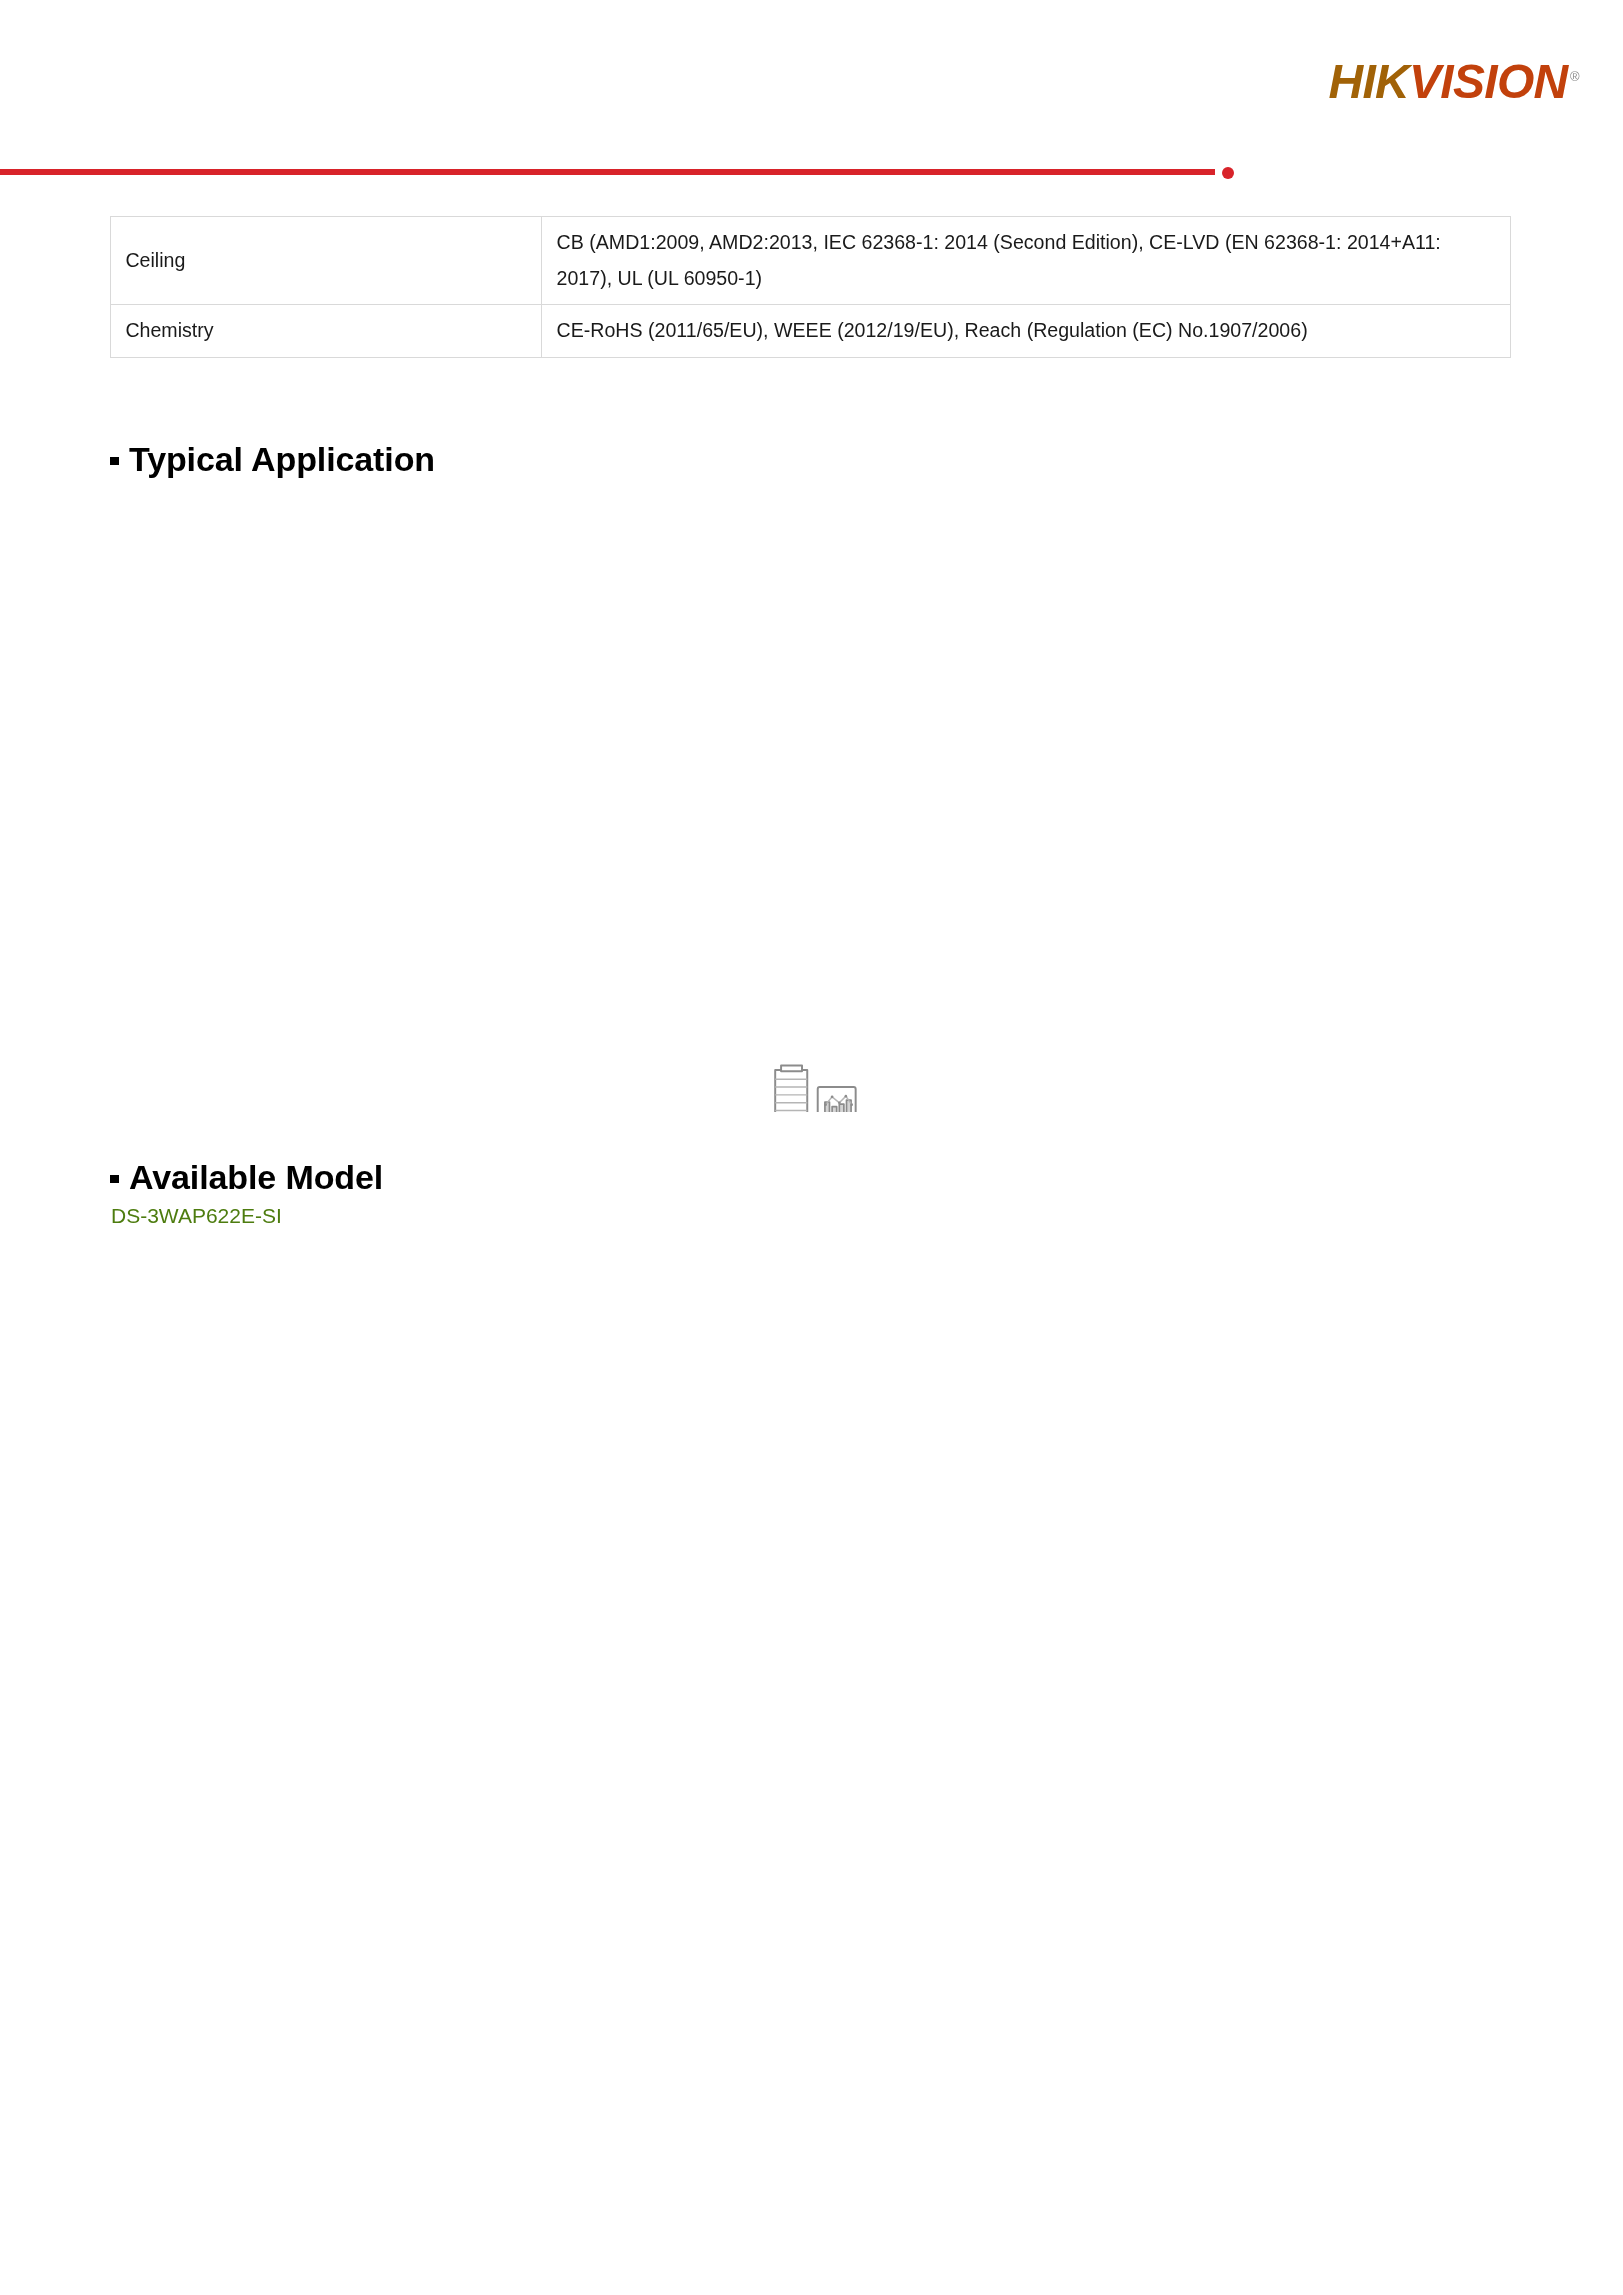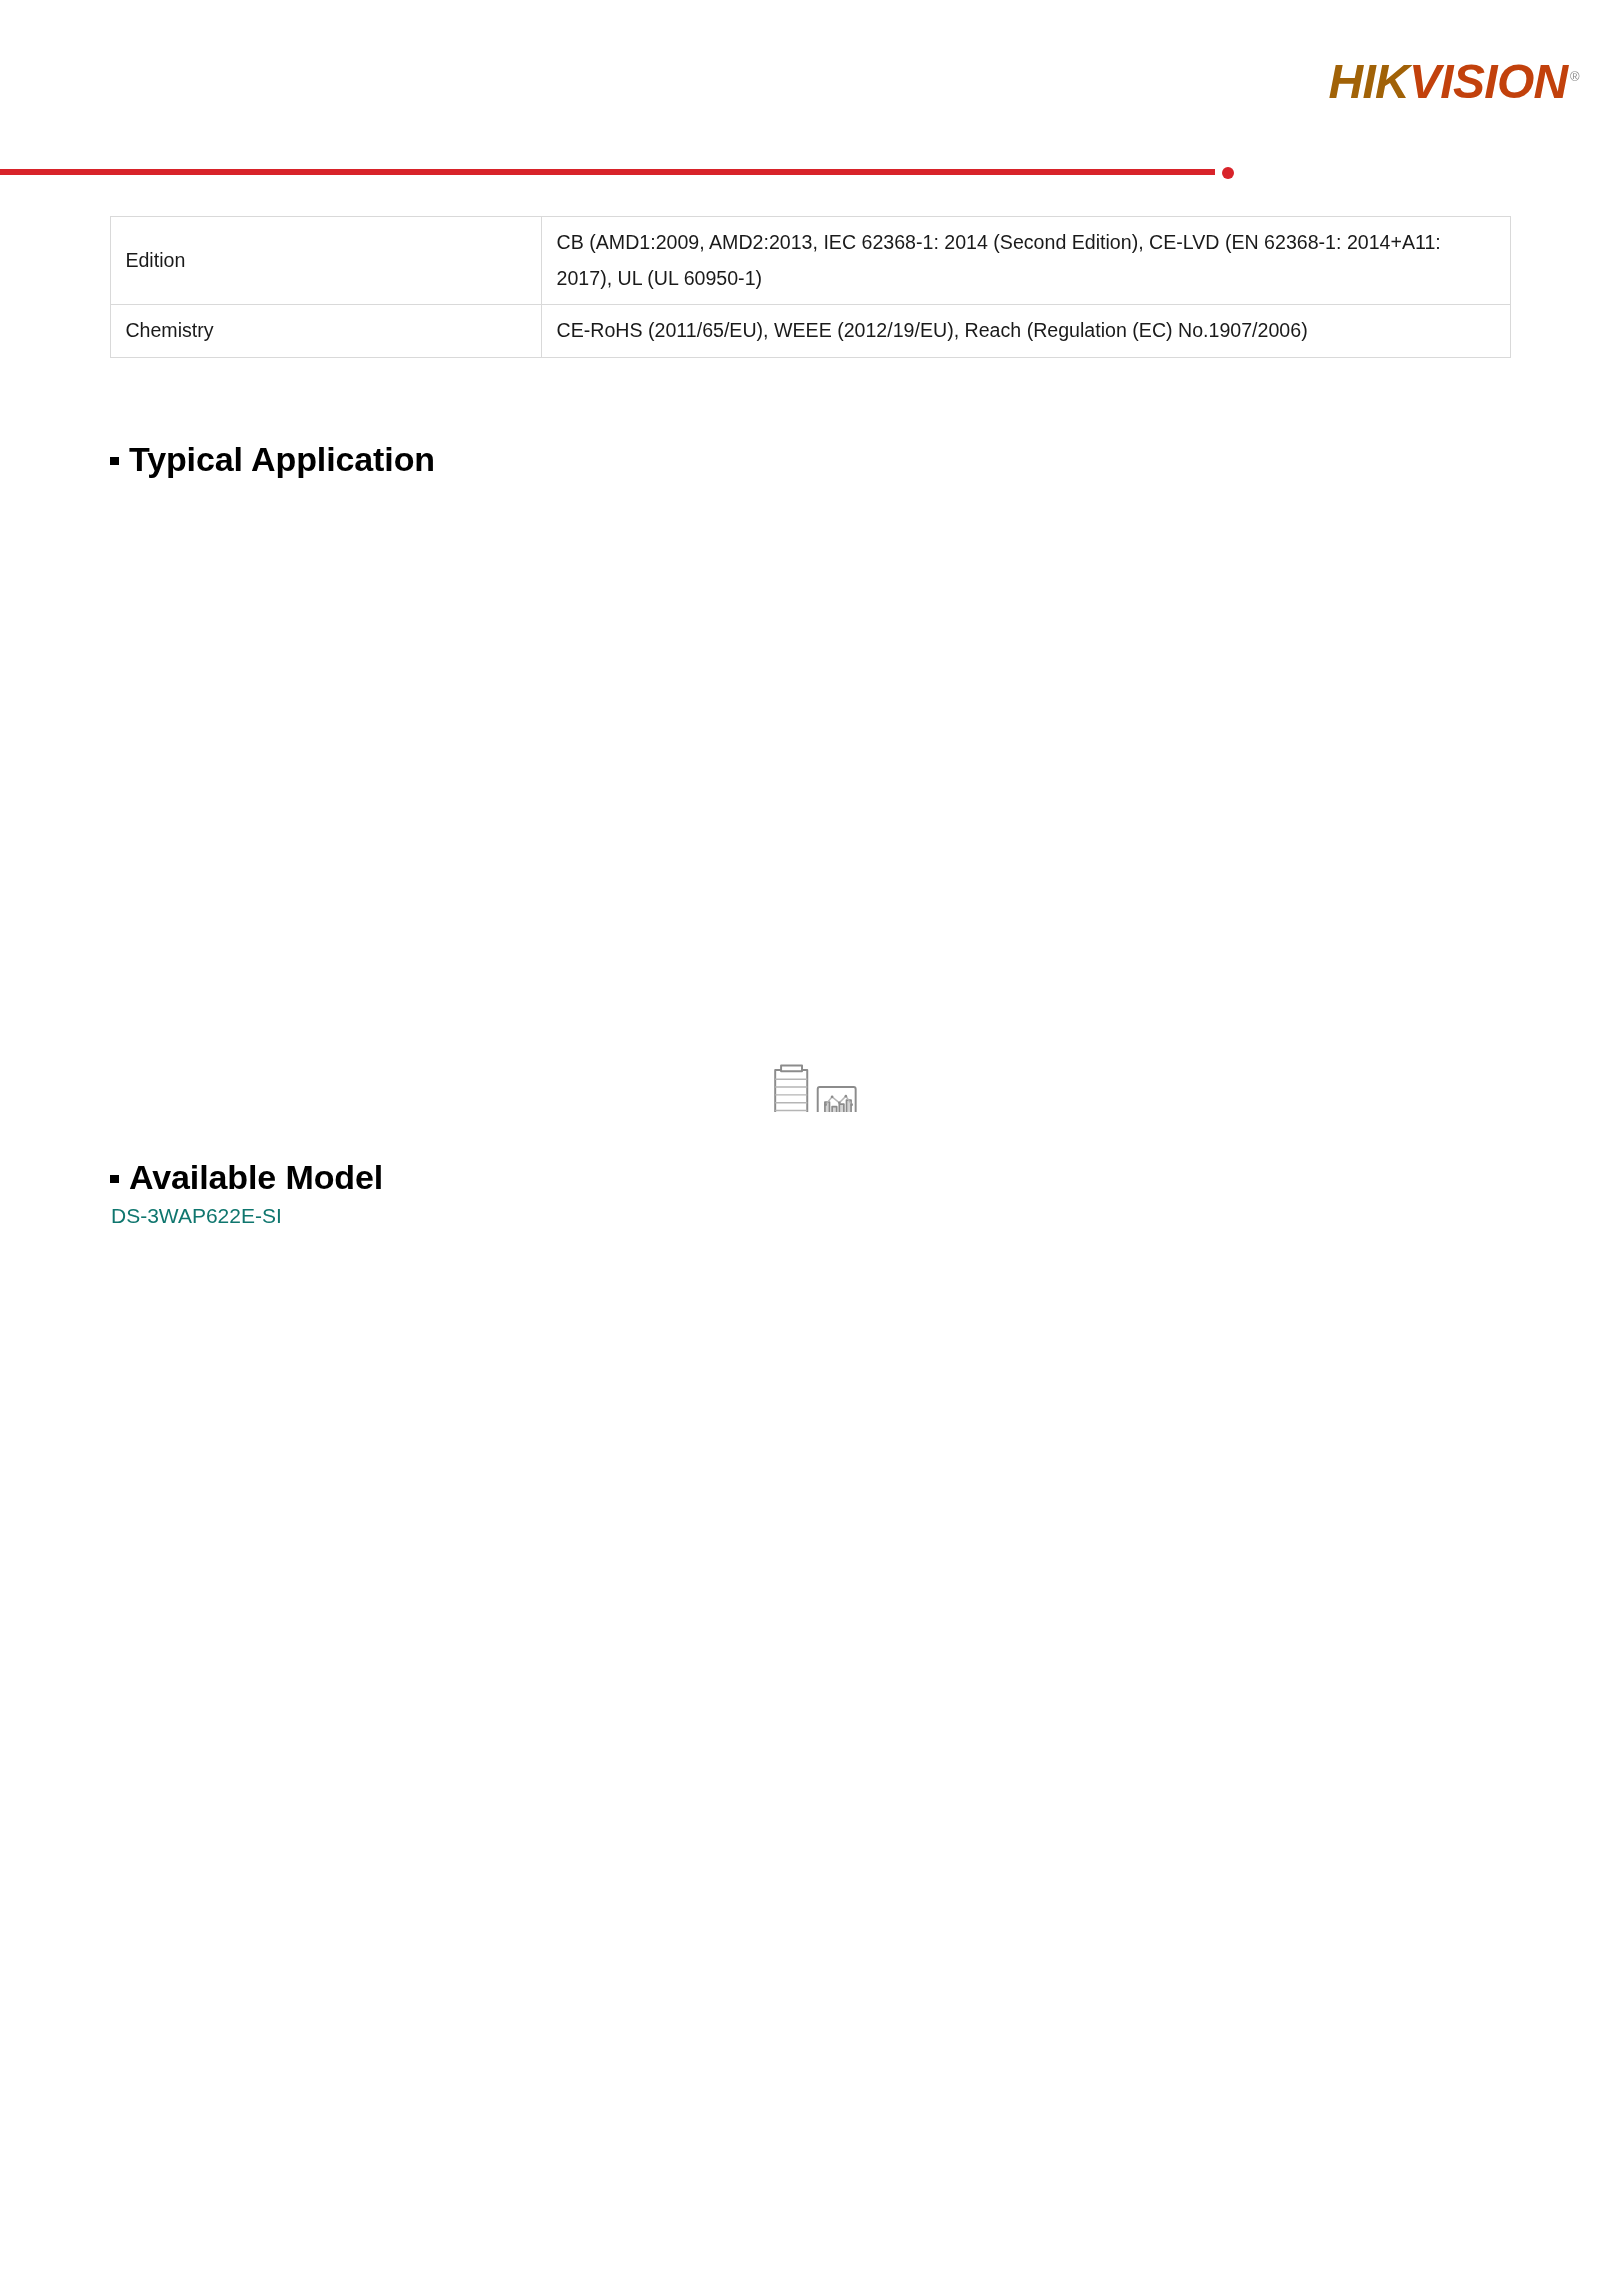--- a/index.html
+++ b/index.html
@@ -96,21 +96,21 @@
     margin-right: 10.5px;
   }
   #heading-typical-application { left: 110px; top: 440px; }
   #heading-available-model     { left: 110px; top: 1158px; }
 
   #model-value {
     position: absolute;
     left: 111px;
     top: 1204px;
     font-size: 21px;
-    color: #0f766e;
+    color: #4d7c0f;
     white-space: nowrap;
   }
 
   
   #diagram {
     position: absolute;
     left: 0;
     top: 523px;
     width: 1623px;
     height: 589px;
@@ -123,21 +123,21 @@
 <div id="header-logo">
   <span class="logo-hik">HIK</span><span class="logo-vision">VISION</span><span class="logo-reg">®</span>
 </div>
 
 <div id="header-rule"></div>
 <div id="header-dot"></div>
 
 <table id="spec-table">
   <tbody>
     <tr>
-      <td class="col-label">Edition</td>
+      <td class="col-label">Ceiling</td>
       <td>CB (AMD1:2009, AMD2:2013, IEC 62368-1: 2014 (Second Edition), CE-LVD (EN 62368-1: 2014+A11: 2017), UL (UL 60950-1)</td>
     </tr>
     <tr>
       <td class="col-label">Chemistry</td>
       <td>CE-RoHS (2011/65/EU), WEEE (2012/19/EU), Reach (Regulation (EC) No.1907/2006)</td>
     </tr>
   </tbody>
 </table>
 
 <div class="section-heading" id="heading-typical-application">

